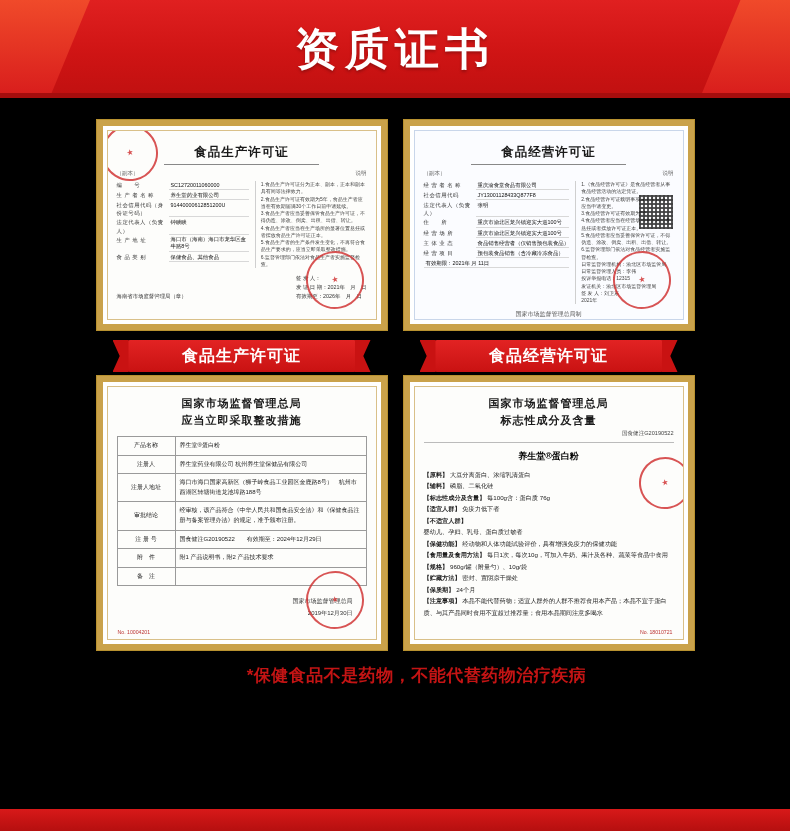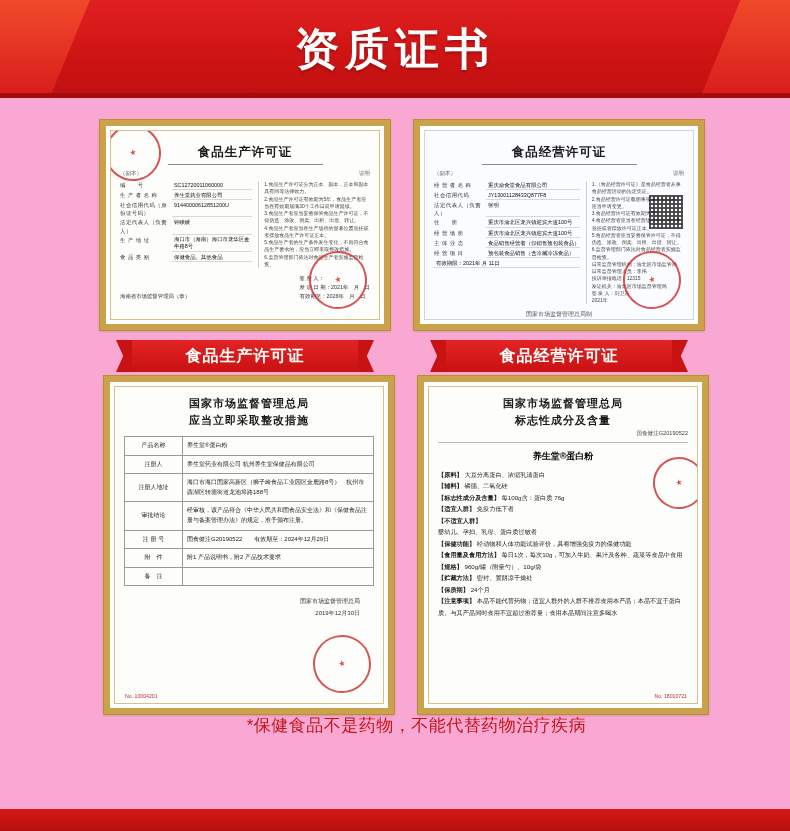--- a/index.html
+++ b/index.html
@@ -4,21 +4,21 @@
 <style>
   * { box-sizing: border-box; margin: 0; padding: 0; }
   html, body {
     width: 790px; height: 831px;
     font-family: "Liberation Sans", sans-serif;
     background: #ffffff;
   }
   .page {
     position: relative;
     width: 790px; height: 831px;
-    background: #f9a8d4;
+    background: #000000;
     overflow: hidden;
   }
   
   .header {
     position: relative;
     width: 790px; height: 98px;
     background: linear-gradient(180deg,#e02020 0%, #cf1414 55%, #c01010 100%);
     display: flex; align-items: center; justify-content: center;
   }
   .header-title {
@@ -52,21 +52,21 @@
 
   .cert-frame {
     position: relative;
     width: 290px; height: 210px;
     background: #ffffff;
     border: 6px solid #caa24a;
     outline: 1px solid #b8912f;
     box-shadow: 0 1px 3px rgba(0,0,0,.25);
     overflow: hidden;
   }
-  .cert-frame.tall { height: 338px; margin-left: 8px; }
+  .cert-frame.tall { height: 274px; }
   .cert-inner {
     position: absolute; inset: 4px;
     border: 1px solid #d9c089;
     background: #fdfdfb;
     padding: 7px 9px;
     overflow: hidden;
   }
   .cert-inner.blue { background: #fbfcff; border-color: #c9d6ea; }
 
   .c-title {
@@ -168,24 +168,25 @@
   }
   .ribbon::before, .ribbon::after {
     content: ""; position: absolute; top: 0; width: 16px; height: 32px;
     background: #c91212;
   }
   .ribbon::before { left: -14px; clip-path: polygon(0 0, 100% 0, 100% 100%, 0 100%, 45% 50%); }
   .ribbon::after  { right: -14px; clip-path: polygon(0 0, 100% 0, 55% 50%, 100% 100%, 0 100%); }
 
   
   .disclaimer {
+    margin-top: 14px;
     text-align: center;
     color: #c41414;
     font-size: 17px;
-    font-weight: normal;
+    font-weight: bold;
     letter-spacing: .5px;
     padding-left: 43px;
   }
 
   
   .bottom-bar {
     position: absolute; left: 0; bottom: 0;
     width: 790px; height: 22px;
     background: linear-gradient(180deg,#d81919 0%, #b50f0f 100%);
   }

